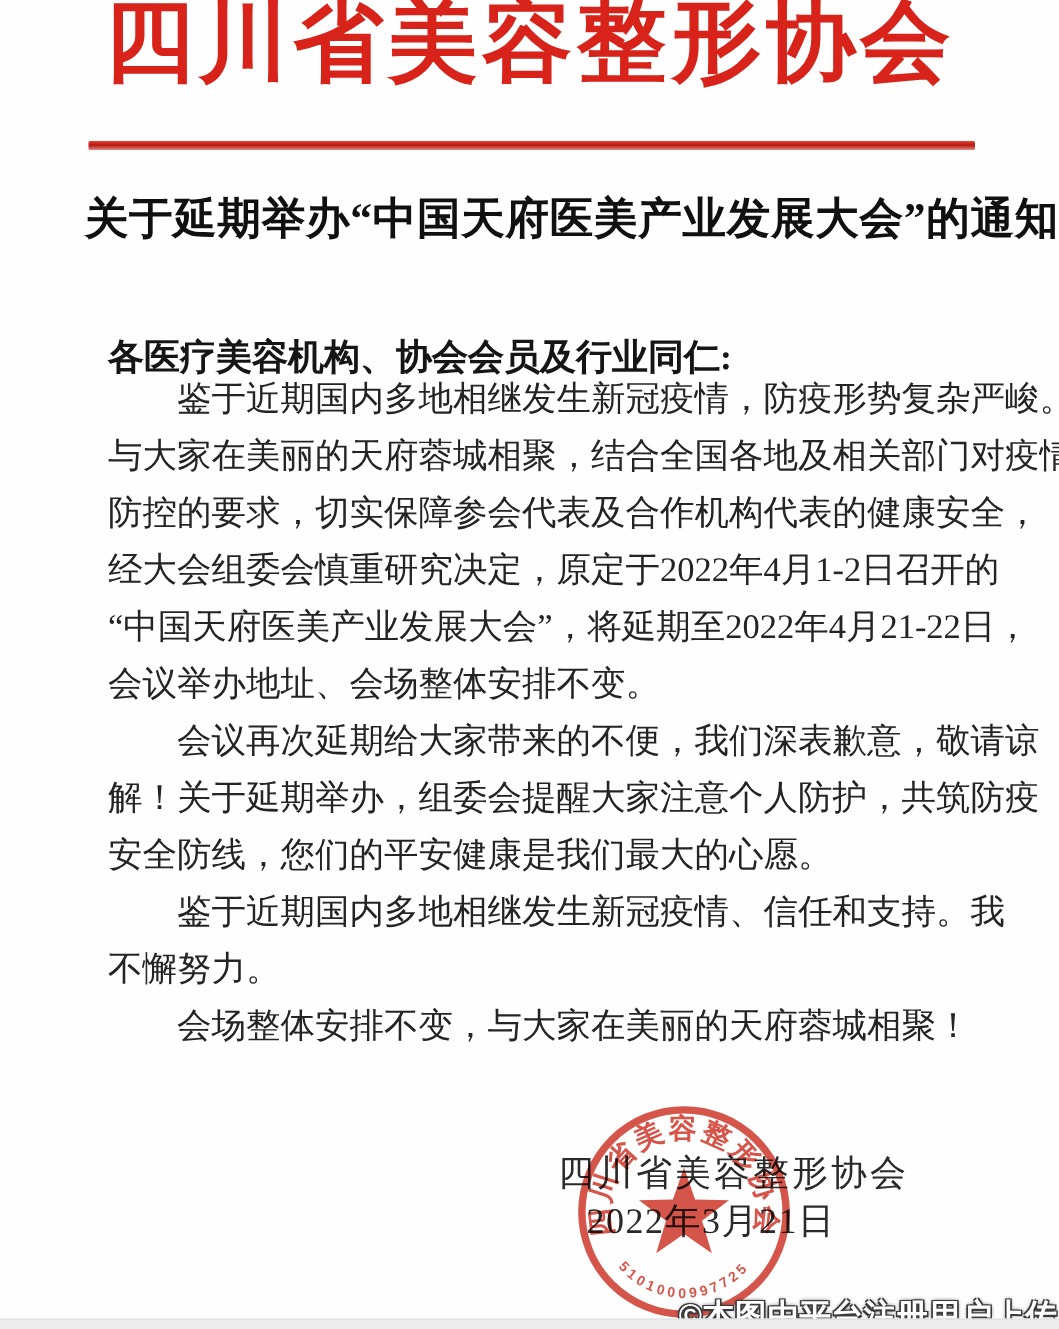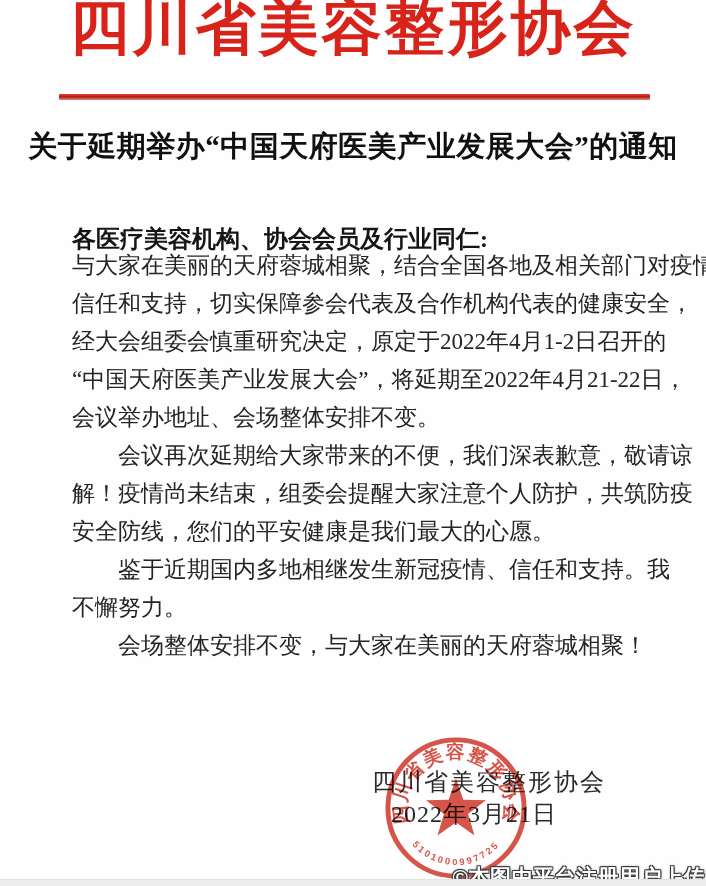--- a/index.html
+++ b/index.html
@@ -14,21 +14,21 @@
     text-align:center;font-size:60px;line-height:72px;font-weight:bold;
     color:#d8231a;letter-spacing:3px;white-space:nowrap;
   }
   .red-rule{
     position:absolute;top:94px;left:59px;width:591px;height:6px;
     background:linear-gradient(to bottom,#e8453a 0%,#b5170e 45%,#c8201688 100%);
     border-radius:1px;
   }
   .doc-title{
     position:absolute;top:129px;left:0;width:706px;margin:0;
-    text-align:center;font-size:29px;line-height:34px;font-weight:bold;
+    text-align:right;font-size:29px;line-height:34px;font-weight:bold;
     color:#101010;letter-spacing:0.5px;white-space:nowrap;
   }
   .salutation{
     position:absolute;top:225px;left:72px;
     font-size:24px;line-height:28px;font-weight:bold;color:#151515;
     white-space:nowrap;
   }
   .body-lines{
     position:absolute;top:247px;left:72px;width:580px;
     font-size:23px;color:#242424;
@@ -66,27 +66,28 @@
 
   <h1 class="org-title">四川省美容整形协会</h1>
 
   <div class="red-rule"></div>
 
   <h2 class="doc-title">关于延期举办“中国天府医美产业发展大会”的通知</h2>
 
   <div class="salutation">各医疗美容机构、协会会员及行业同仁:</div>
 
   <div class="body-lines">
+    <div class="line indent">鉴于近期国内多地相继发生新冠疫情，防疫形势复杂严峻。</div>
     <div class="line">与大家在美丽的天府蓉城相聚，结合全国各地及相关部门对疫情</div>
-    <div class="line">信任和支持，切实保障参会代表及合作机构代表的健康安全，</div>
+    <div class="line">防控的要求，切实保障参会代表及合作机构代表的健康安全，</div>
     <div class="line">经大会组委会慎重研究决定，原定于2022年4月1-2日召开的</div>
     <div class="line">“中国天府医美产业发展大会”，将延期至2022年4月21-22日，</div>
     <div class="line">会议举办地址、会场整体安排不变。</div>
     <div class="line indent">会议再次延期给大家带来的不便，我们深表歉意，敬请谅</div>
-    <div class="line">解！疫情尚未结束，组委会提醒大家注意个人防护，共筑防疫</div>
+    <div class="line">解！关于延期举办，组委会提醒大家注意个人防护，共筑防疫</div>
     <div class="line">安全防线，您们的平安健康是我们最大的心愿。</div>
     <div class="line indent">鉴于近期国内多地相继发生新冠疫情、信任和支持。我</div>
     <div class="line">不懈努力。</div>
     <div class="line indent">会场整体安排不变，与大家在美丽的天府蓉城相聚！</div>
   </div>
 
   <div class="sig-org">四川省美容整形协会</div>
   <div class="sig-date">2022年3月21日</div>
 
   <svg class="seal" viewBox="0 0 150 150" xmlns="http://www.w3.org/2000/svg">

